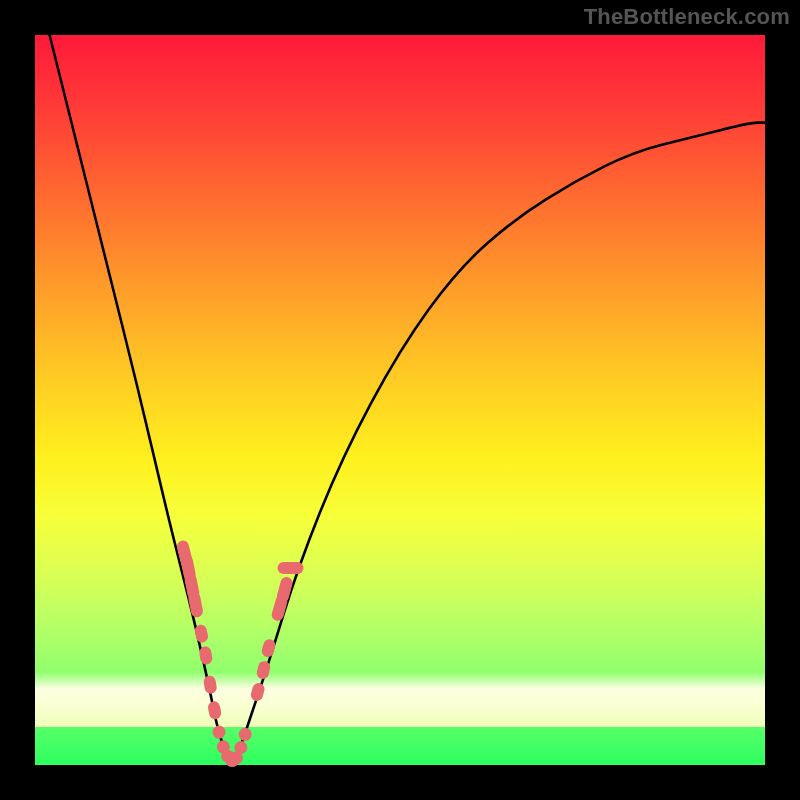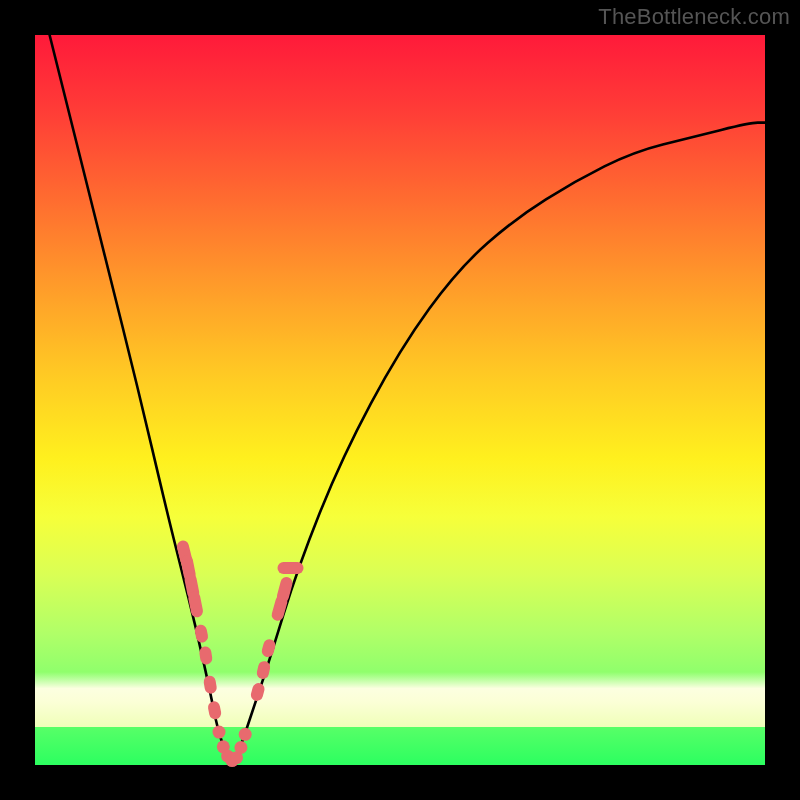--- a/index.html
+++ b/index.html
@@ -16,21 +16,21 @@
     width: 800px;
     height: 800px;
     background: #000;
   }
   .watermark {
     position: absolute;
     top: 4px;
     right: 10px;
     color: #555;
     font-size: 22px;
-    font-weight: 400;
+    font-weight: 700;
     letter-spacing: 0.2px;
     z-index: 50;
   }
   .plot {
     position: absolute;
     left: 35px;
     top: 35px;
     width: 730px;
     height: 730px;
     

